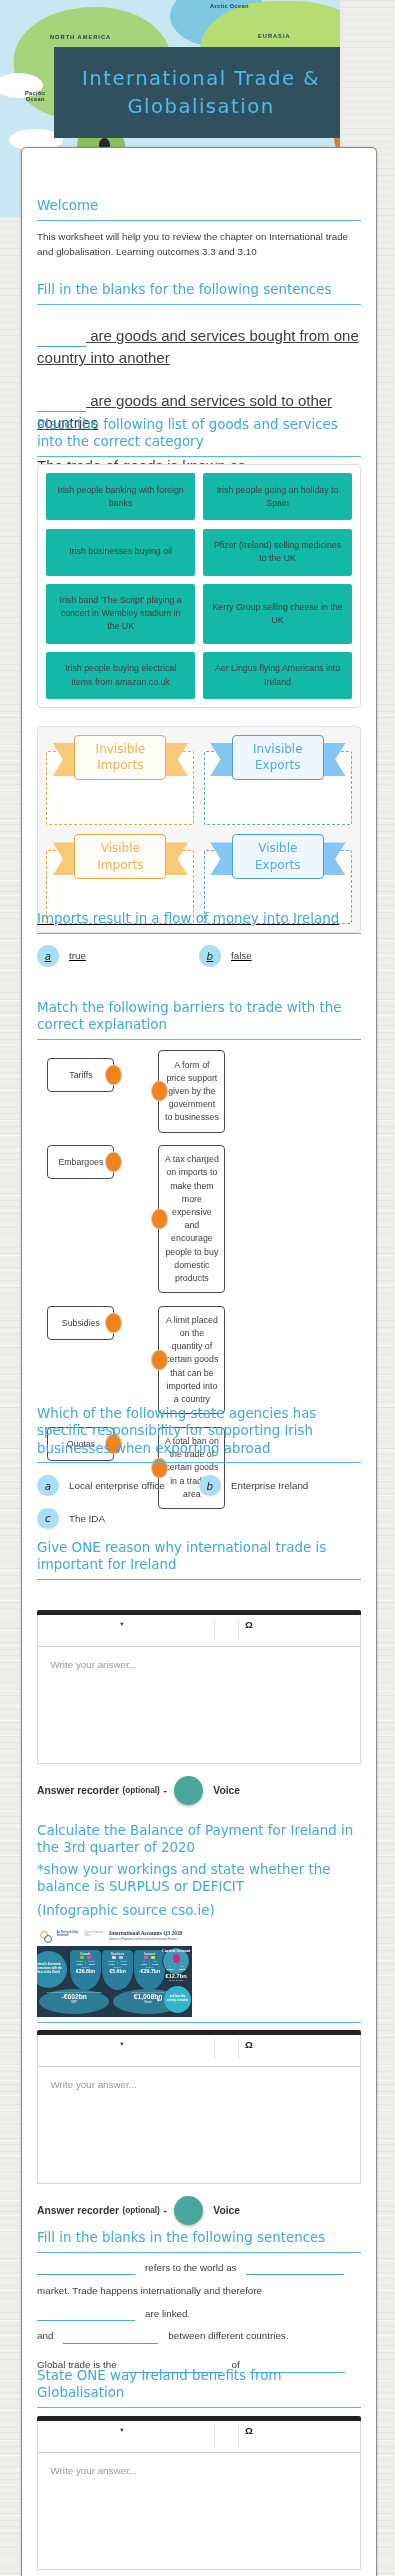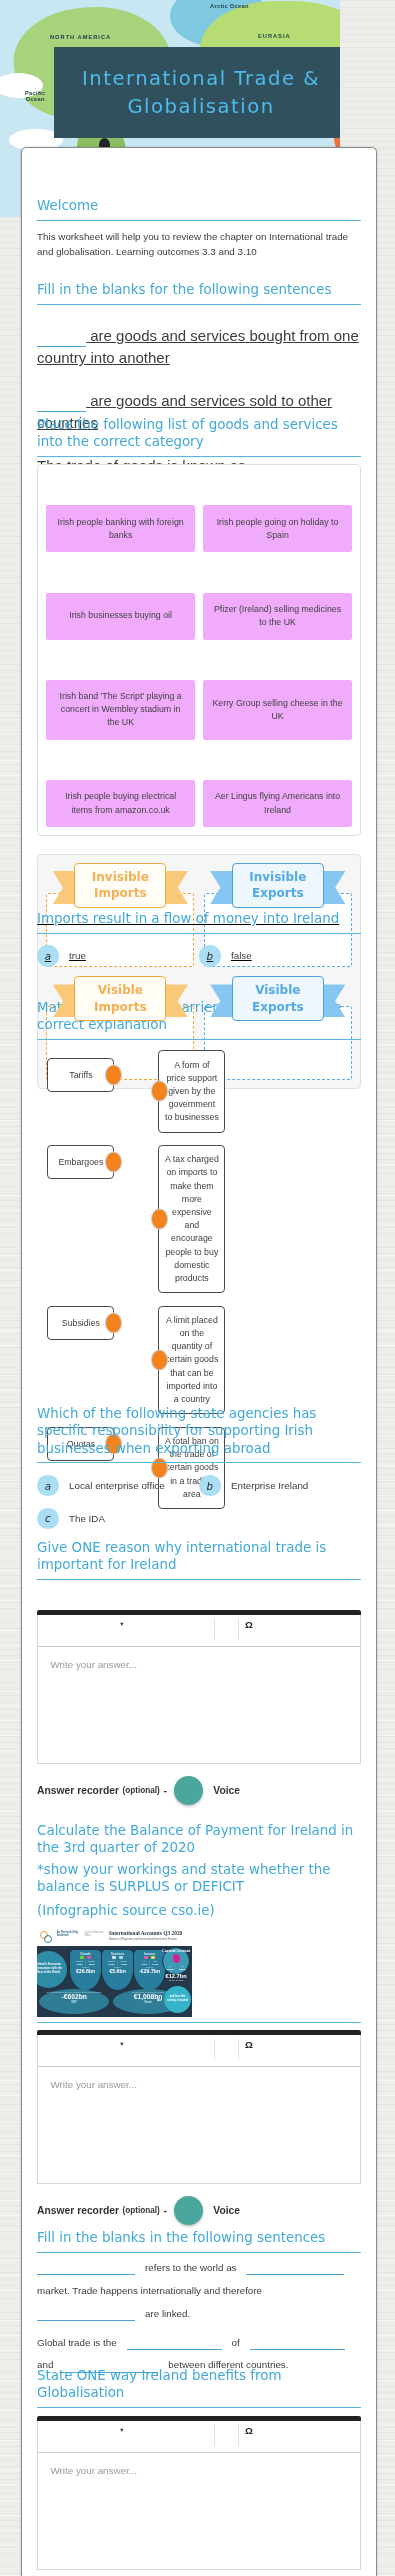--- a/index.html
+++ b/index.html
@@ -51,23 +51,23 @@
   .h-line{border-bottom:1px solid #57b7e2;margin-top:5.2px;}
   .body-text{color:#3d3d3d;font-size:9.8px;line-height:1.55;margin-top:8.2px;}
   .blank{display:inline-block;border-bottom:1px solid #49a5d3;height:13.4px;vertical-align:bottom;}
   .b95{width:49px;} .b190{width:98px;} .b185{width:95px;}
   .fill-row{color:#3d3d3d;font-size:15px;margin-top:20px;line-height:1.5;text-decoration:underline;}
   
   .s1{top:49px;} .s2{top:133px;} .s3{top:268px;} .s4{top:762px;text-decoration:underline;} .s5{top:851px;}
   .s6{top:1257px;} .s7{top:1391px;} .s8{top:1674px;} .s9{top:2081px;} .s10{top:2219px;}
   
   .cards-box{margin-top:7.2px;border:0.5px solid #ddd;border-radius:4.1px;padding:8.2px;display:grid;grid-template-columns:1fr 1fr;gap:8.2px;background:#fff;}
-  .tile{background:#f0abfc;border-radius:2.1px;padding:10.3px 8.2px;color:#3f3f3f;font-size:8.8px;text-align:center;line-height:1.5;display:flex;align-items:center;justify-content:center;margin-top:32px;}
+  .tile{background:#14b8a6;border-radius:2.1px;padding:10.3px 8.2px;color:#3f3f3f;font-size:8.8px;text-align:center;line-height:1.5;display:flex;align-items:center;justify-content:center;}
   .zones-box{margin-top:17.5px;border:0.5px solid #e0e0e0;border-radius:4.1px;padding:8.2px;background:#f6f6f6;display:grid;grid-template-columns:1fr 1fr;gap:9.3px;}
-  .zone-wrap{position:relative;padding-top:30px;font-weight:bold;}
+  .zone-wrap{position:relative;padding-top:16px;}
   .zone{height:72px;background:#fff;border-radius:2.1px;}
   .zone.orange{border:1px dashed #f0a43c;}
   .zone.blue{border:1px dashed #58abe4;}
   .ribbon{position:absolute;top:0;left:50%;transform:translateX(-50%);width:92px;z-index:2;}
   .flag{position:absolute;top:8.2px;width:34px;height:33px;}
   .flag.fl{left:-21.6px;clip-path:polygon(0 0,100% 0,100% 100%,0 100%,30% 50%);}
   .flag.fr{right:-21.6px;clip-path:polygon(0 0,100% 0,70% 50%,100% 100%,0 100%);}
   .orange .flag{background:#f9c878;}
   .blue .flag{background:#85c7f2;}
   .ribbon-box{position:relative;border-radius:4.1px;padding:5.2px 3.1px;text-align:center;font-family:"DejaVu Sans",sans-serif;font-size:12px;line-height:1.35;}
@@ -496,30 +496,30 @@
       <span class="mid">refers to the world as</span>
       <span class="blank b190"></span>
     </div>
     <div class="f2row">
       <span>market. Trade happens internationally and therefore</span>
     </div>
     <div class="f2row">
       <span class="blank b190"></span>
       <span class="mid">are linked.</span>
     </div>
+    <div class="f2row">
+      <span>and</span>
+      <span class="blank b185 mid"></span>
+      <span>between different countries.</span>
+    </div>
     <div class="f2row" style="margin-top:13.4px;">
       <span>Global trade is the</span>
       <span class="blank b185 mid"></span>
       <span>of</span>
       <span class="blank b185 mid"></span>
-    </div>
-    <div class="f2row">
-      <span>and</span>
-      <span class="blank b185 mid"></span>
-      <span>between different countries.</span>
     </div>
   </div>
 
   <div class="sec s10">
     <div class="q-head">State ONE way Ireland benefits from Globalisation</div>
     <div class="h-line"></div>
     <div class="editor" style="margin-top:8.2px;">
       <div class="editor-topbar"></div>
       <div class="editor-main">
         <div class="editor-toolbar">

